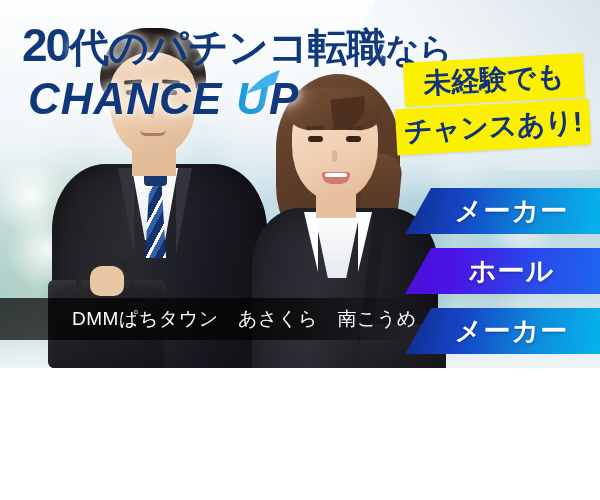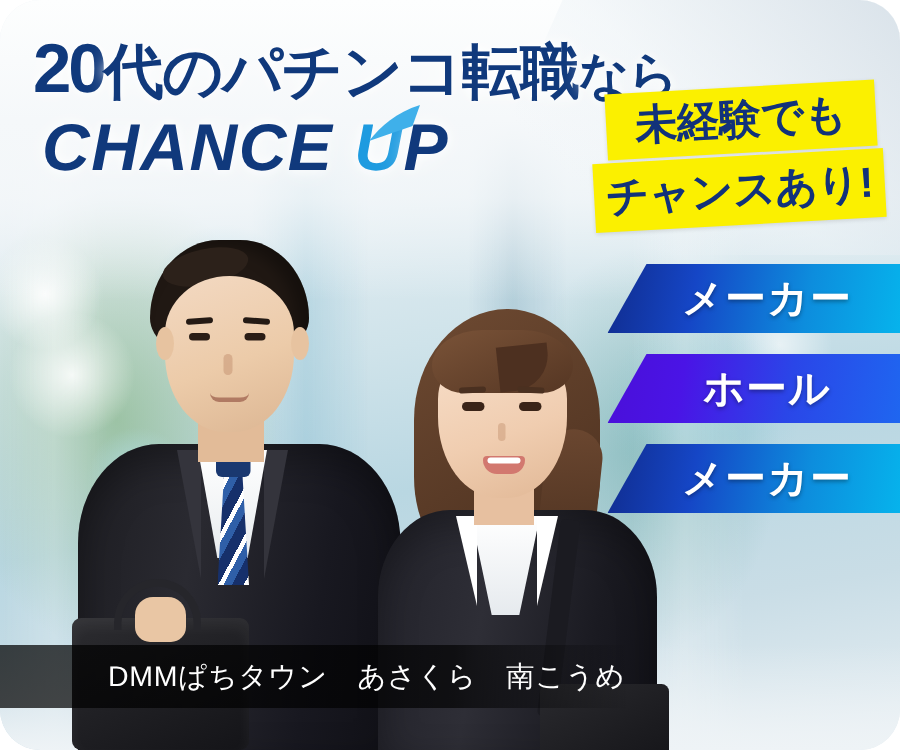--- a/index.html
+++ b/index.html
@@ -4,24 +4,23 @@
 <style>
   * { margin:0; padding:0; box-sizing:border-box; }
   html, body { width:600px; height:500px; overflow:hidden; }
   body {
     font-family:"Liberation Sans","DejaVu Sans",sans-serif;
     background:#ffffff;
   }
 
   .banner {
     position:relative;
-    width:600px; height:500px;
+    width:600px; height:368px;
     overflow:hidden;
     background:#eef2f6;
-    border-radius:27px;
   }
 
   
   .bg-photo {
     position:absolute; inset:0;
     background:
       radial-gradient(circle 60px at 48px 250px, rgba(255,255,255,.85), rgba(255,255,255,0) 70%),
       radial-gradient(circle 46px at 92px 318px, rgba(180,225,235,.75), rgba(180,225,235,0) 72%),
       radial-gradient(circle 54px at 30px 196px, rgba(255,255,255,.9), rgba(255,255,255,0) 70%),
       radial-gradient(circle 70px at 150px 200px, rgba(120,190,210,.55), rgba(120,190,210,0) 72%),
@@ -250,20 +249,21 @@
   }
 
   
   .nav { position:absolute; right:0; top:176px; width:195px; }
   .nav-btn {
     position:relative;
     height:46px; margin-bottom:14px;
     display:flex; align-items:center; justify-content:center;
     clip-path:polygon(26px 0, 100% 0, 100% 100%, 0 100%);
     box-shadow:0 2px 5px rgba(0,0,0,.22);
+    margin-top:12px;
   }
   .nav-btn .label {
     color:#ffffff; font-size:27px; font-weight:700; letter-spacing:1px;
     white-space:nowrap;
     text-shadow:0 1px 3px rgba(0,0,0,.35);
     padding-left:18px;
   }
   .nav-btn.cyan  { background:linear-gradient(100deg,#102c8e 0%,#1546c6 30%,#0d8ddd 68%,#06b3ec 100%); }
   .nav-btn.violet{ background:linear-gradient(100deg,#4a0fd8 0%,#4a14e6 26%,#2a46e8 62%,#1f66f0 100%); }
   .nav-btn.last  { margin-bottom:0; }

